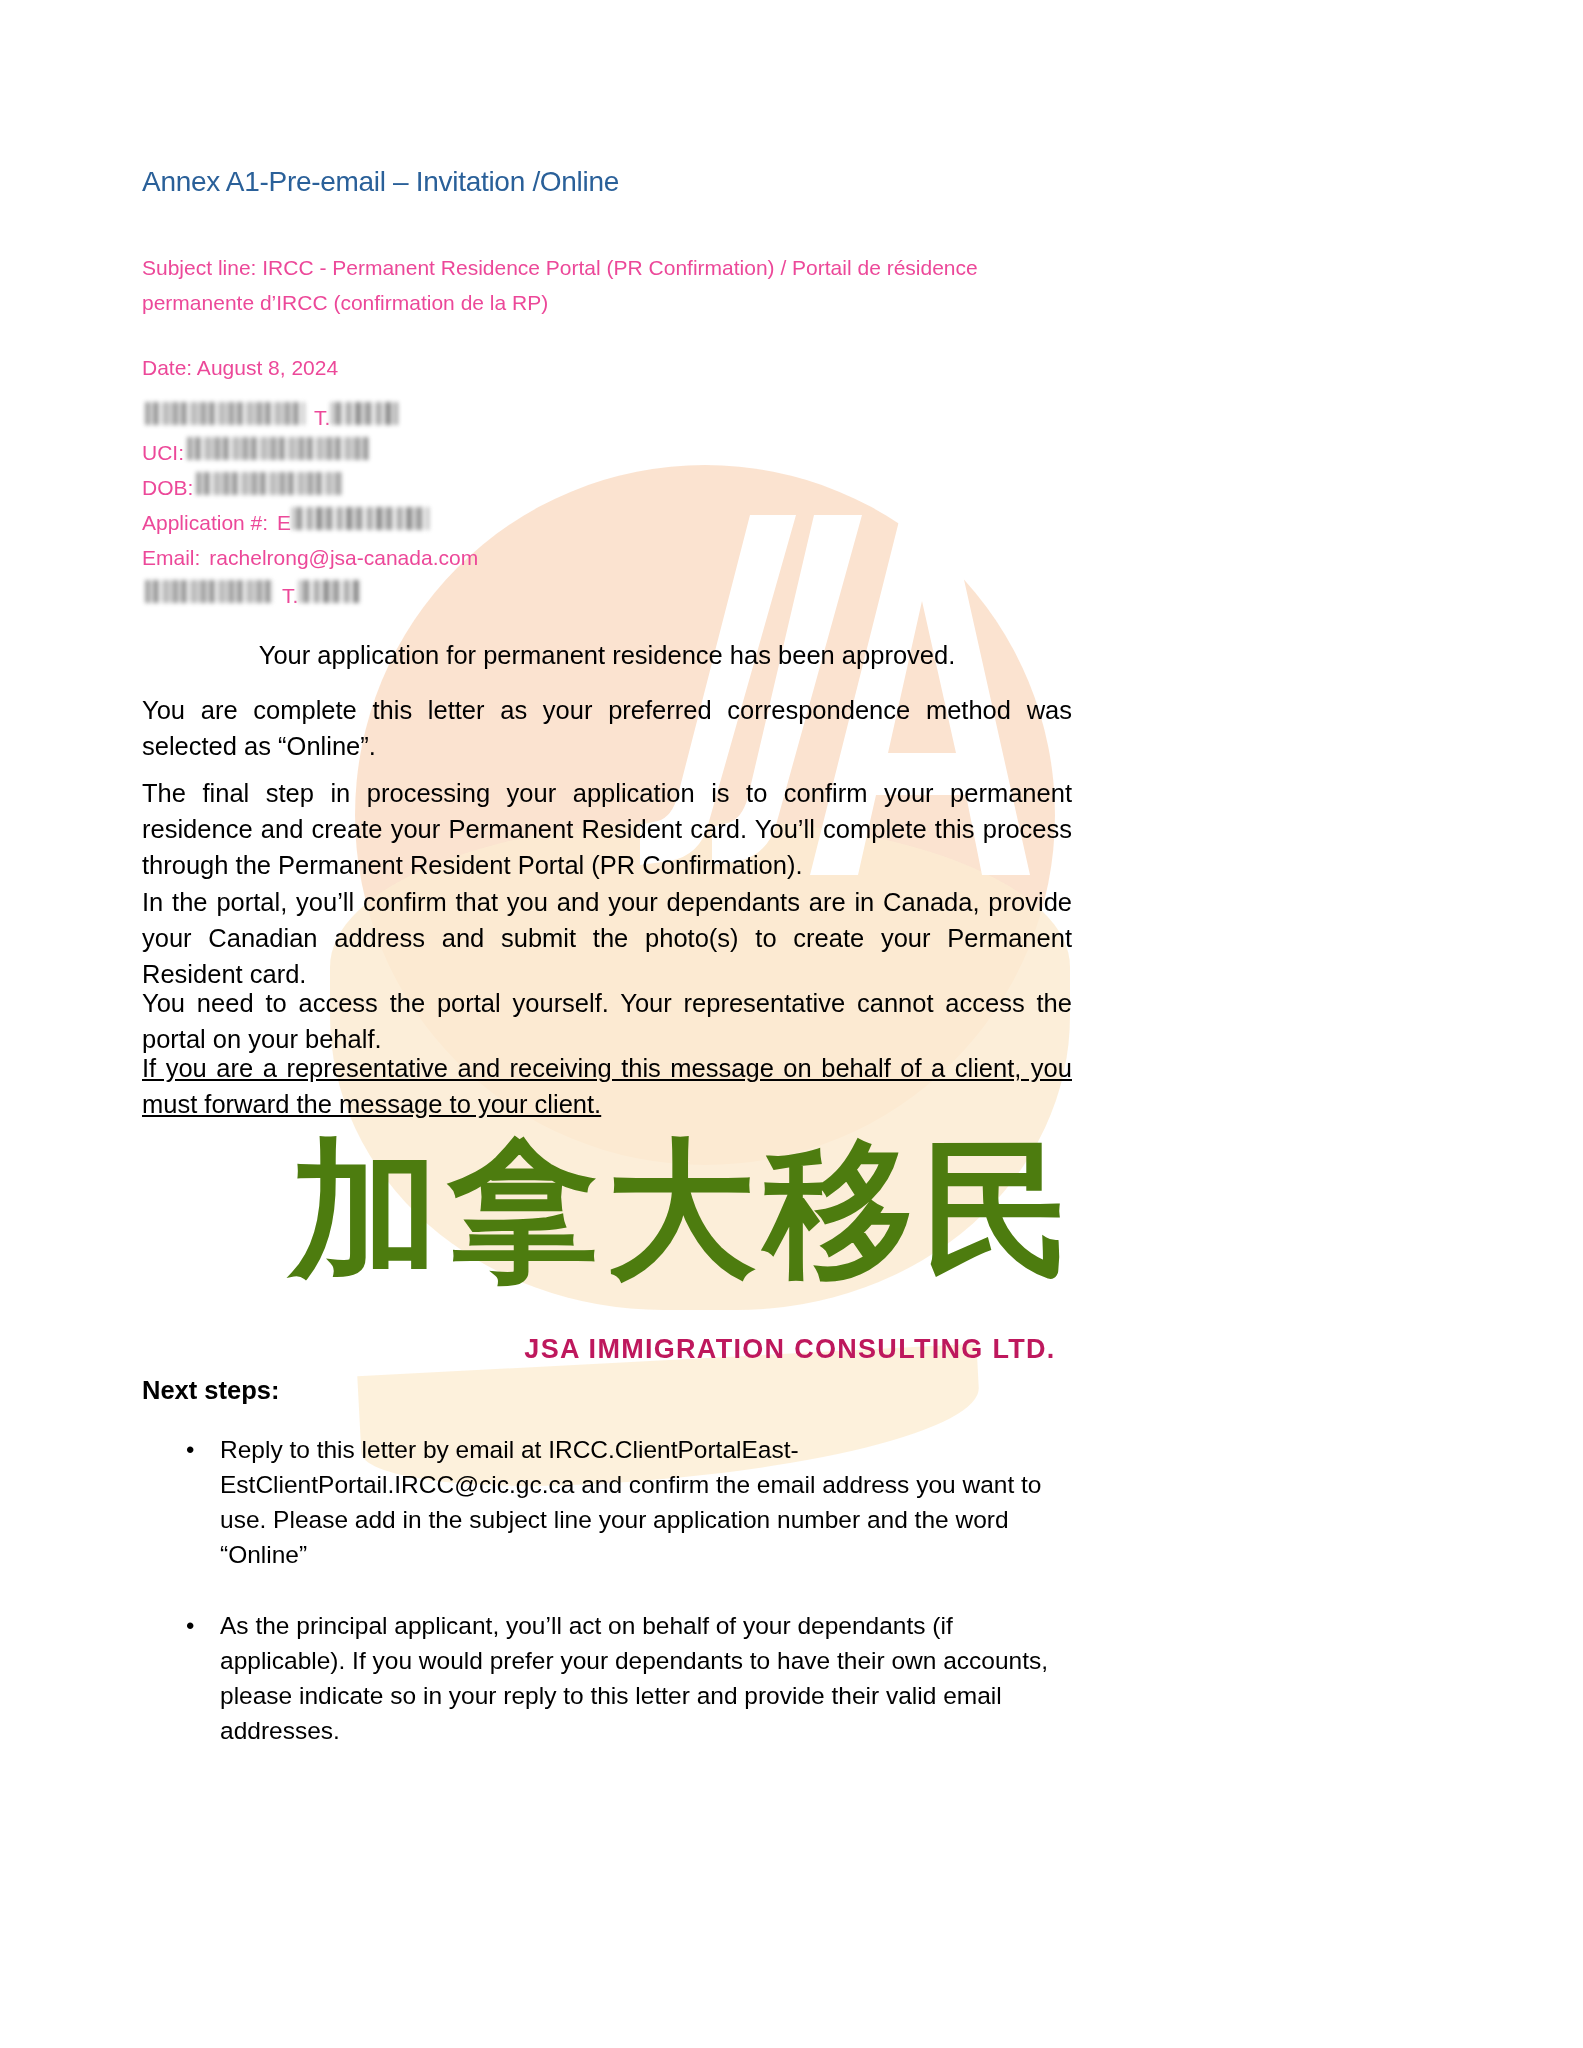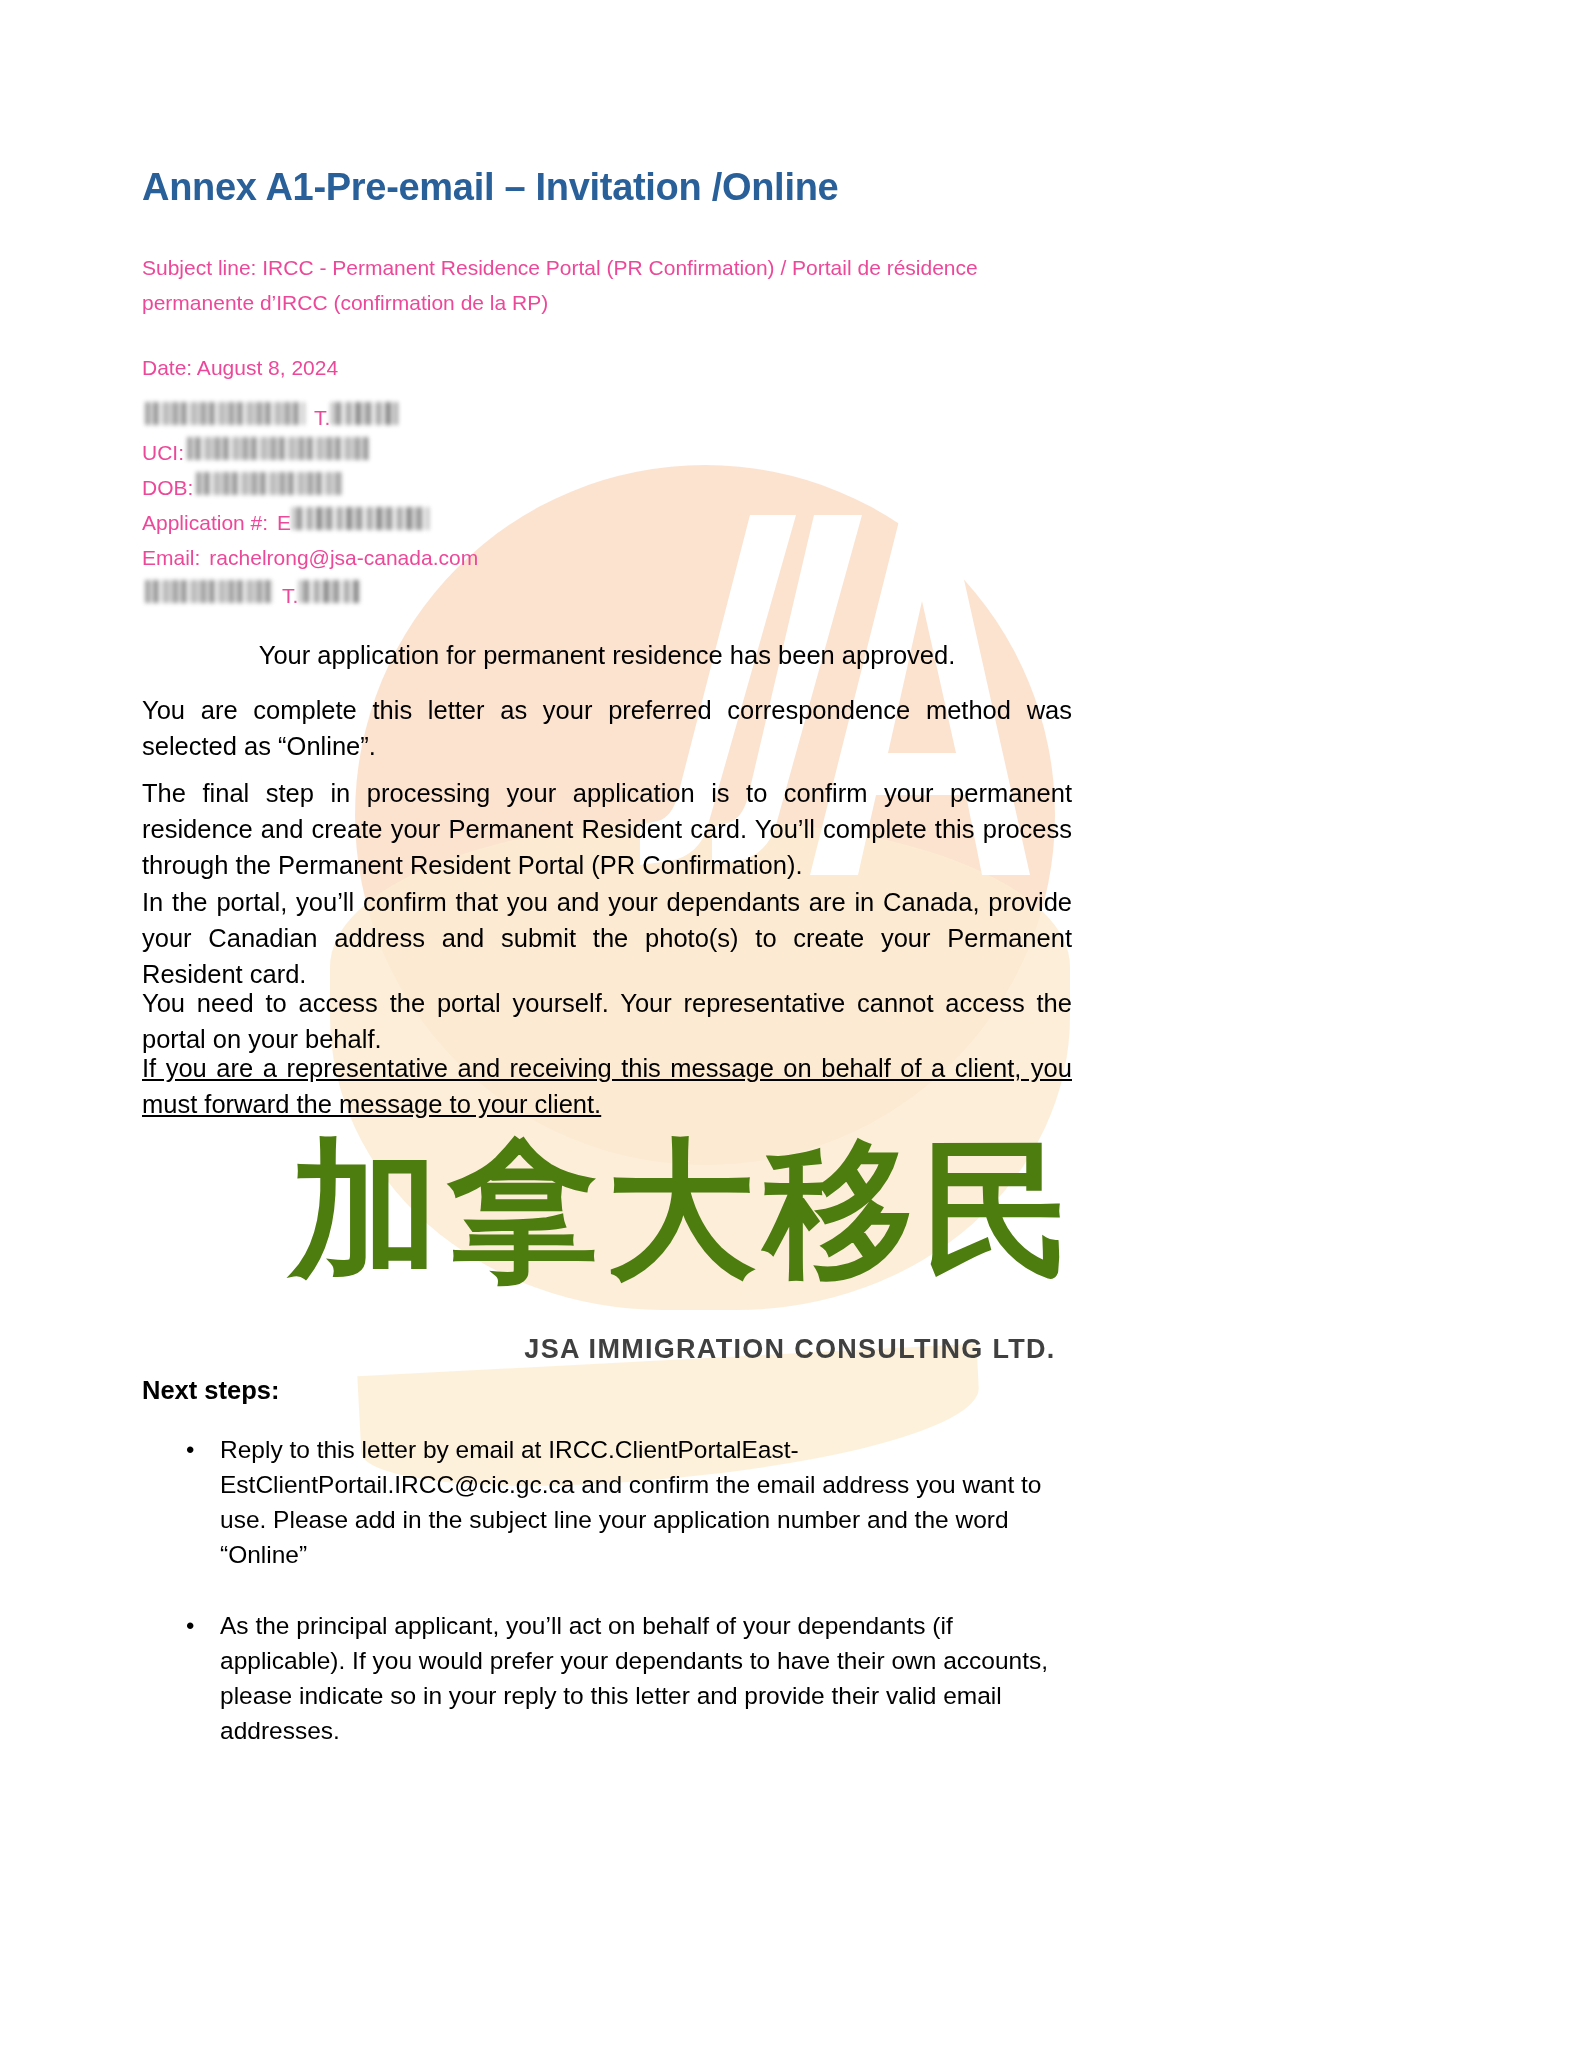--- a/index.html
+++ b/index.html
@@ -86,37 +86,37 @@
   .wm-brand {
     position: absolute;
     left: 290px;
     top: 1334px;
     width: 1000px;
     text-align: center;
     font-family: "Liberation Sans", sans-serif;
     font-size: 27px;
     font-weight: 700;
     letter-spacing: 1.3px;
-    color: #404040;
+    color: #be185d;
     white-space: nowrap;
   }
 
   
   .content {
     position: relative;
     z-index: 2;
     padding: 0;
   }
   .doc-title {
     position: absolute;
     left: 142px;
     top: 166px;
     font-family: "Liberation Sans", sans-serif;
-    font-size: 38px;
-    font-weight: 700;
+    font-size: 28px;
+    font-weight: 400;
     color: #2a6099;
     letter-spacing: -0.3px;
     white-space: nowrap;
   }
   .block {
     position: absolute;
     left: 142px;
     width: 930px;
     font-size: 21px;
     line-height: 35px;

